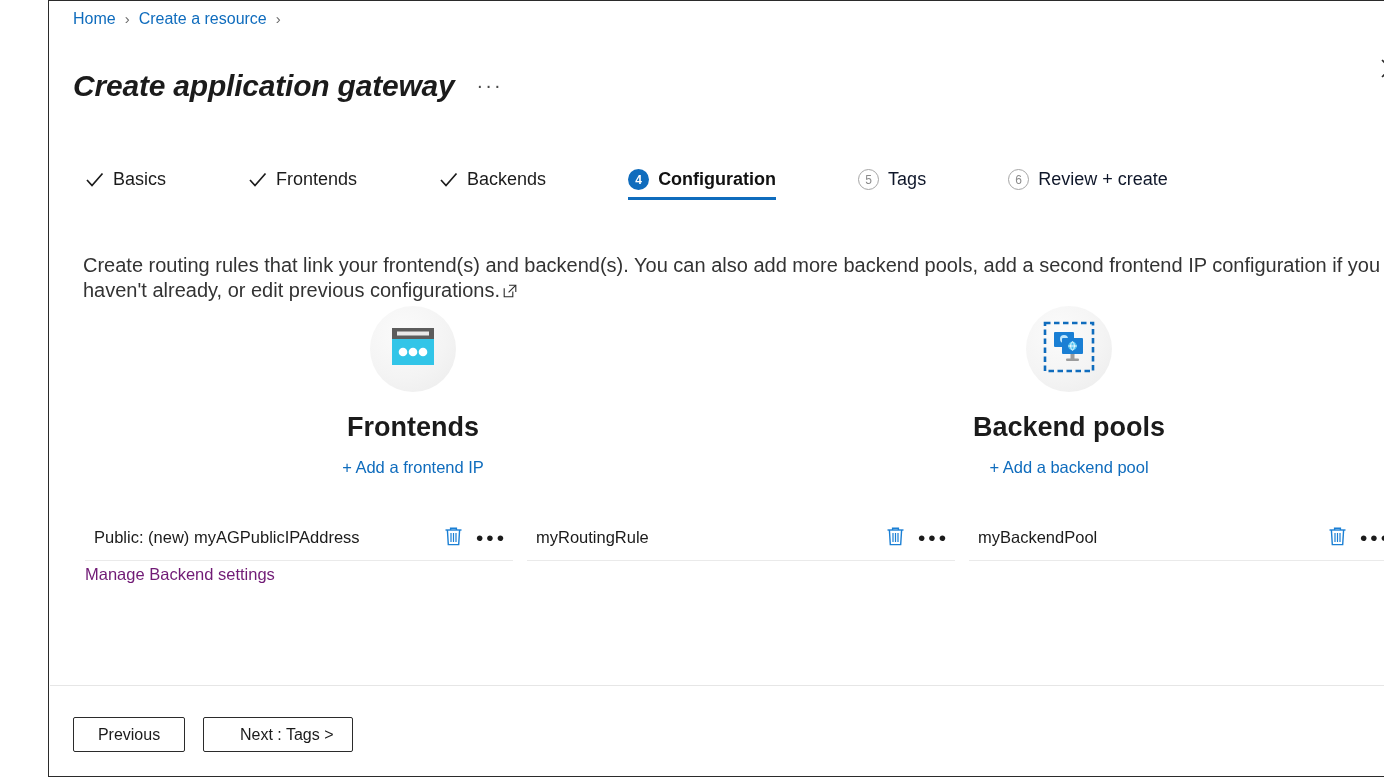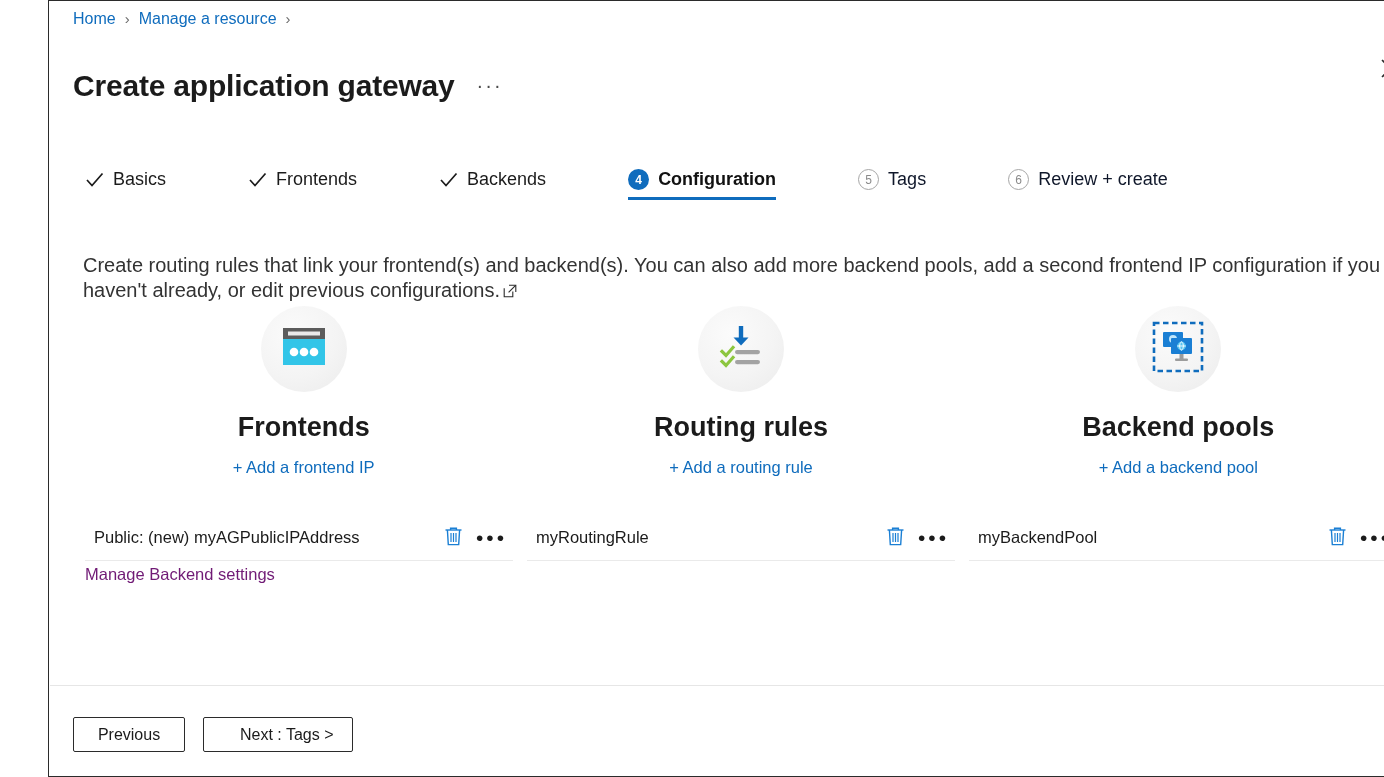--- a/index.html
+++ b/index.html
@@ -53,20 +53,21 @@
     display: flex;
     align-items: baseline;
   }
   .page-title {
     font-size: 30px;
     font-weight: 600;
     color: #1b1b1b;
     letter-spacing: -0.2px;
     line-height: 42px;
     white-space: nowrap;
+    font-style: italic;
   }
   .title-ellipsis {
     margin-left: 22px;
     color: #4a4a4a;
     font-size: 20px;
     letter-spacing: 2px;
     position: relative;
     top: -4px;
     cursor: pointer;
   }
@@ -281,21 +282,21 @@
   .btn + .btn { margin-left: 18px; padding-left: 36px; }
 </style>
 </head>
 <body>
 
 <div class="screen">
 
   <nav class="breadcrumb">
     <span class="crumb">Home</span>
     <span class="sep">›</span>
-    <span class="crumb">Manage a resource</span>
+    <span class="crumb">Create a resource</span>
     <span class="sep">›</span>
   </nav>
 
   <div class="title-row">
     <h1 class="page-title">Create application gateway</h1>
     <span class="title-ellipsis">···</span>
   </div>
 
   <div class="close-btn">
     <span>
@@ -369,36 +370,20 @@
             <circle cx="14" cy="27" r="4.3" fill="#ffffff"></circle>
             <circle cx="24" cy="27" r="4.3" fill="#ffffff"></circle>
             <circle cx="34" cy="27" r="4.3" fill="#ffffff"></circle>
           </svg>
         </span>
       </div>
       <div class="col-title">Frontends</div>
       <div class="col-add">+ Add a frontend IP</div>
     </div>
 
-    <div class="col">
-      <div class="icon-circle">
-        <span>
-          <svg width="48" height="46" viewBox="0 0 48 46" aria-hidden="true">
-            <path d="M24 2 L24 18" stroke="#0f6cbd" stroke-width="4.4" fill="none"></path>
-            <path d="M16.5 13.5 L24 21.5 L31.5 13.5" fill="#0f6cbd"></path>
-            <path d="M5 27.5 L9 31.5 L16 23.5" stroke="#8cc63f" stroke-width="3.2" fill="none" stroke-linecap="square"></path>
-            <rect x="18" y="26" width="25" height="4.2" rx="2.1" fill="#a3a3a3"></rect>
-            <path d="M5 37.5 L9 41.5 L16 33.5" stroke="#8cc63f" stroke-width="3.2" fill="none" stroke-linecap="square"></path>
-            <rect x="18" y="36" width="25" height="4.2" rx="2.1" fill="#a3a3a3"></rect>
-          </svg>
-        </span>
-      </div>
-      <div class="col-title">Routing rules</div>
-      <div class="col-add">+ Add a routing rule</div>
-    </div>
 
     <div class="col">
       <div class="icon-circle">
         <span>
           <svg width="52" height="52" viewBox="0 0 52 52" aria-hidden="true">
             <rect x="2" y="2" width="48" height="48" fill="none" stroke="#0f6cbd" stroke-width="2.6" stroke-dasharray="5.5 3.5"></rect>
             <rect x="11" y="11" width="20" height="15" rx="1" fill="#1a7fd4"></rect>
             <circle cx="21" cy="18" r="4" fill="#bfe6fb"></circle>
             <rect x="19" y="17" width="21" height="16" rx="1" fill="#1a7fd4"></rect>
             <circle cx="29.5" cy="25" r="4.4" fill="#53c3f0"></circle>

